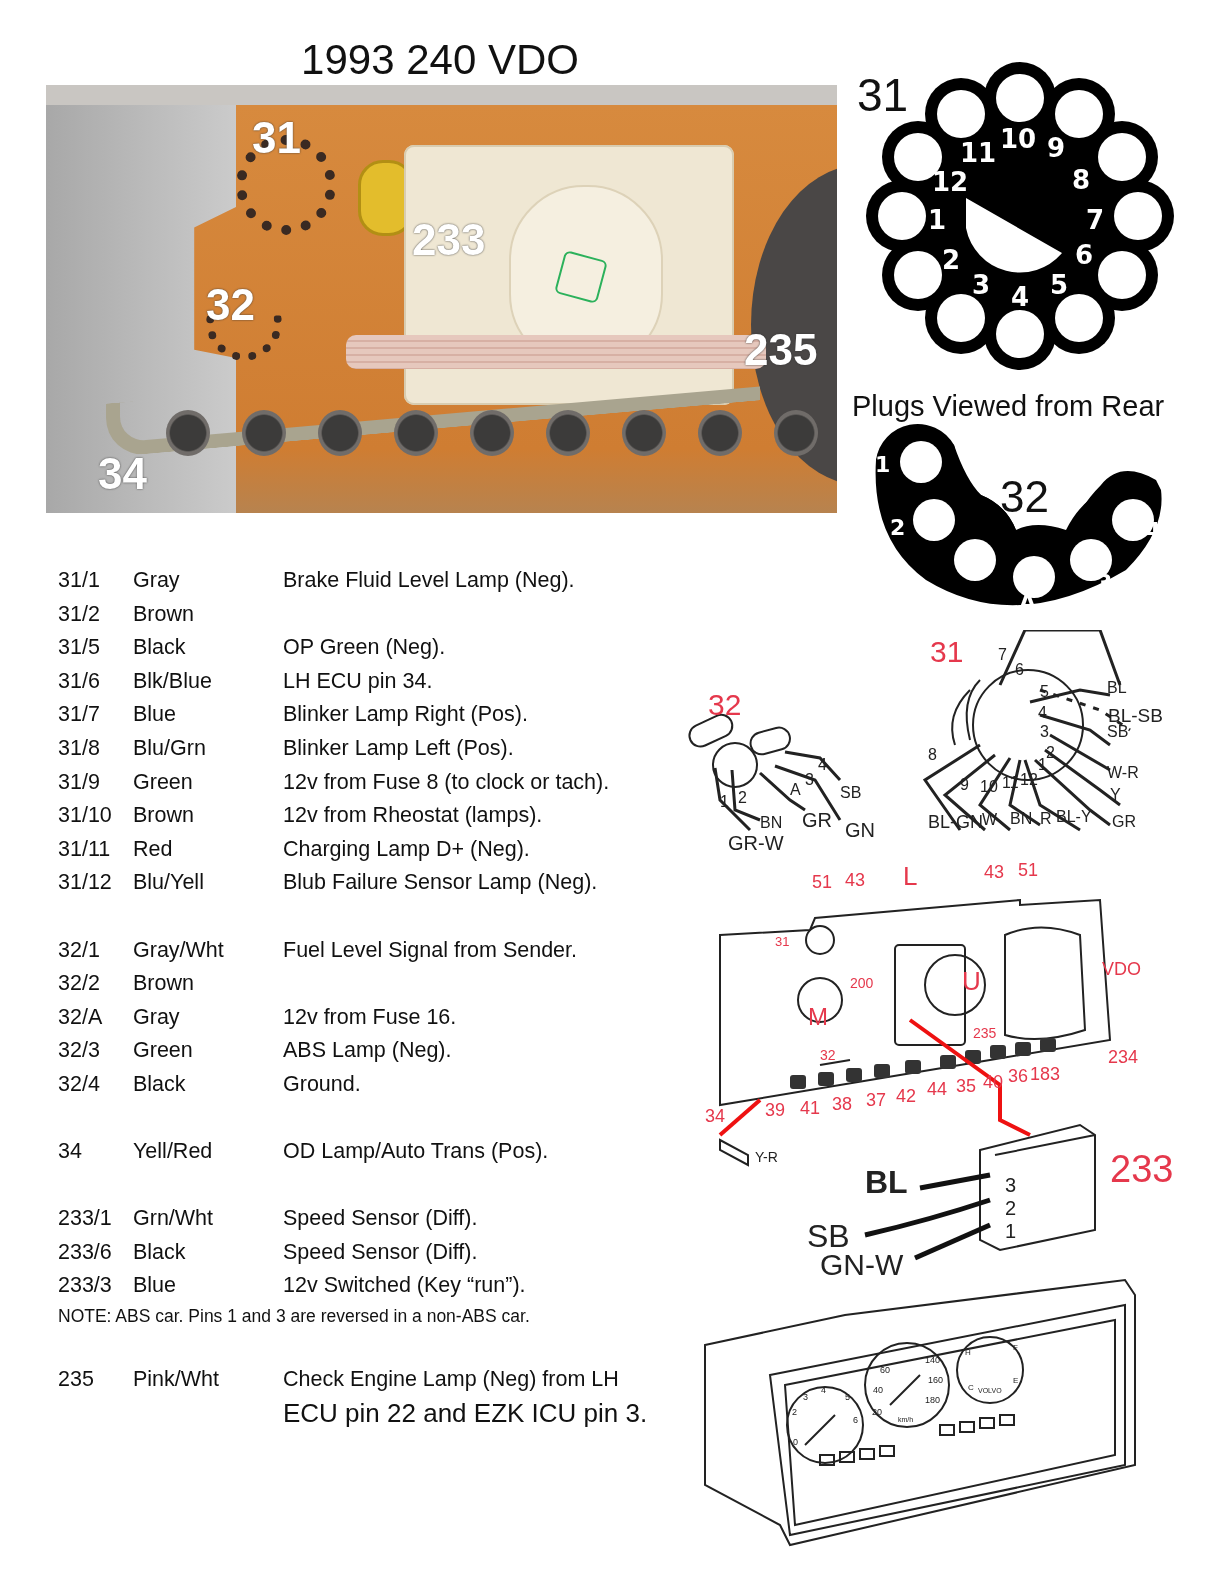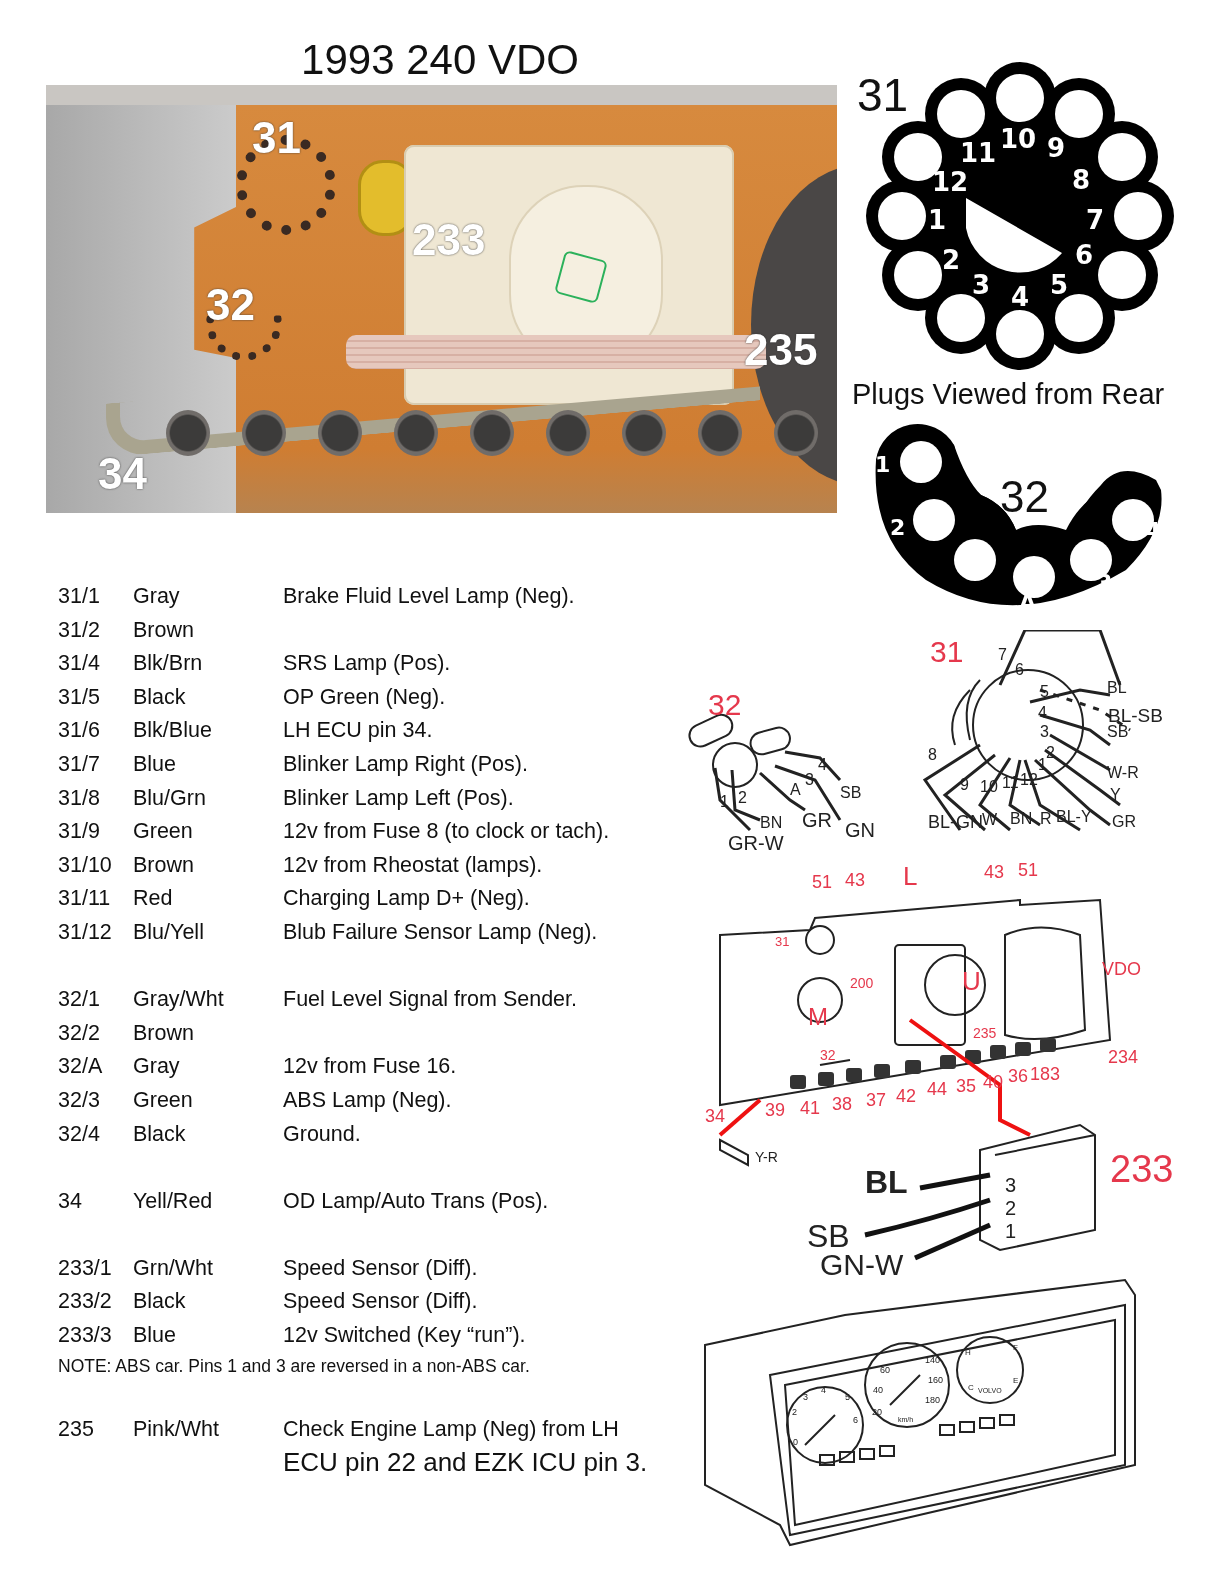--- a/index.html
+++ b/index.html
@@ -16,25 +16,25 @@
   #photo .tube { left:60px; top:290px; width:640px; height:40px; border-bottom:14px solid #a9a48f; border-left:14px solid #a9a48f; border-bottom-left-radius:40px; transform:skewY(-5deg); }
   #photo .ribbon { left:300px; top:250px; width:420px; height:34px; background:repeating-linear-gradient(180deg,#e6c8bd 0 5px,#d7b0a4 5px 7px); border-radius:10px; }
   #photo .bulbrow { left:120px; top:325px; width:680px; height:50px; display:flex; gap:32px; }
   #photo .bulb { width:44px; height:46px; border-radius:50%; background:radial-gradient(circle,#3c3b3a 55%,#706c69 60%); flex:none; }
   #photo .pins31 { left:190px; top:50px; width:80px; height:80px; border-radius:50%; border:10px dotted #3a2a22; }
   #photo .pins32 { left:160px; top:200px; width:60px; height:60px; border-radius:50%; border:8px dotted #3a2a22; clip-path:inset(40% 0 0 0); }
   #photo .yellowcap { left:312px; top:75px; width:50px; height:70px; border-radius:25px; background:#e3bd2c; border:3px solid #b28f14; }
   .plabel { font-weight:bold; color:#ffffff; font-size:44px; text-shadow:0 0 2px #333; }
   
   #plug31-label { left:857px; top:68px; font-size:46px; }
-  #plug-caption { left:852px; top:378px; font-size:29px; }
+  #plug-caption { left:852px; top:390px; font-size:29px; }
   #plug32-label { left:1000px; top:472px; font-size:44px; }
   .pinnum { font-family:"DejaVu Sans", sans-serif; font-weight:bold; color:#fff; font-size:26px; }
   
-  #wiring { left:58px; top:580px; width:600px; }
+  #wiring { left:58px; top:564px; width:600px; }
   .row { height:33.6px; display:flex; font-size:21.5px; line-height:33.6px; }
   .row .pin { width:75px; }
   .row .color { width:150px; }
   .row .func { flex:1; white-space:nowrap; }
   .gap { height:33.6px; }
   .note { font-size:17.5px; height:30px; line-height:26px; }
   .row2 { font-size:26px; line-height:33.6px; margin-left:225px; }
   .drawtxt { font-family:"Liberation Sans", sans-serif; }
 </style>
 </head>
@@ -145,25 +145,20 @@
     <div class="row">
         <span class="pin">31/1</span>
         <span class="color">Gray</span>
         <span class="func">Brake Fluid Level Lamp (Neg).</span>
       </div>
     <div class="row">
         <span class="pin">31/2</span>
         <span class="color">Brown</span>
       </div>
     <div class="row">
-        <span class="pin">31/4</span>
-        <span class="color">Blk/Brn</span>
-        <span class="func">SRS Lamp (Pos).</span>
-      </div>
-    <div class="row">
         <span class="pin">31/5</span>
         <span class="color">Black</span>
         <span class="func">OP Green (Neg).</span>
       </div>
     <div class="row">
         <span class="pin">31/6</span>
         <span class="color">Blk/Blue</span>
         <span class="func">LH ECU pin 34.</span>
       </div>
     <div class="row">
@@ -233,21 +228,21 @@
       </div>
   </div>
   <div class="gap"></div>
   <div>
     <div class="row">
         <span class="pin">233/1</span>
         <span class="color">Grn/Wht</span>
         <span class="func">Speed Sensor (Diff).</span>
       </div>
     <div class="row">
-        <span class="pin">233/2</span>
+        <span class="pin">233/6</span>
         <span class="color">Black</span>
         <span class="func">Speed Sensor (Diff).</span>
       </div>
     <div class="row">
         <span class="pin">233/3</span>
         <span class="color">Blue</span>
         <span class="func">12v Switched (Key “run”).</span>
       </div>
     <div class="note">NOTE:  ABS car. Pins 1 and 3 are reversed in a non-ABS car.</div>
   </div>

